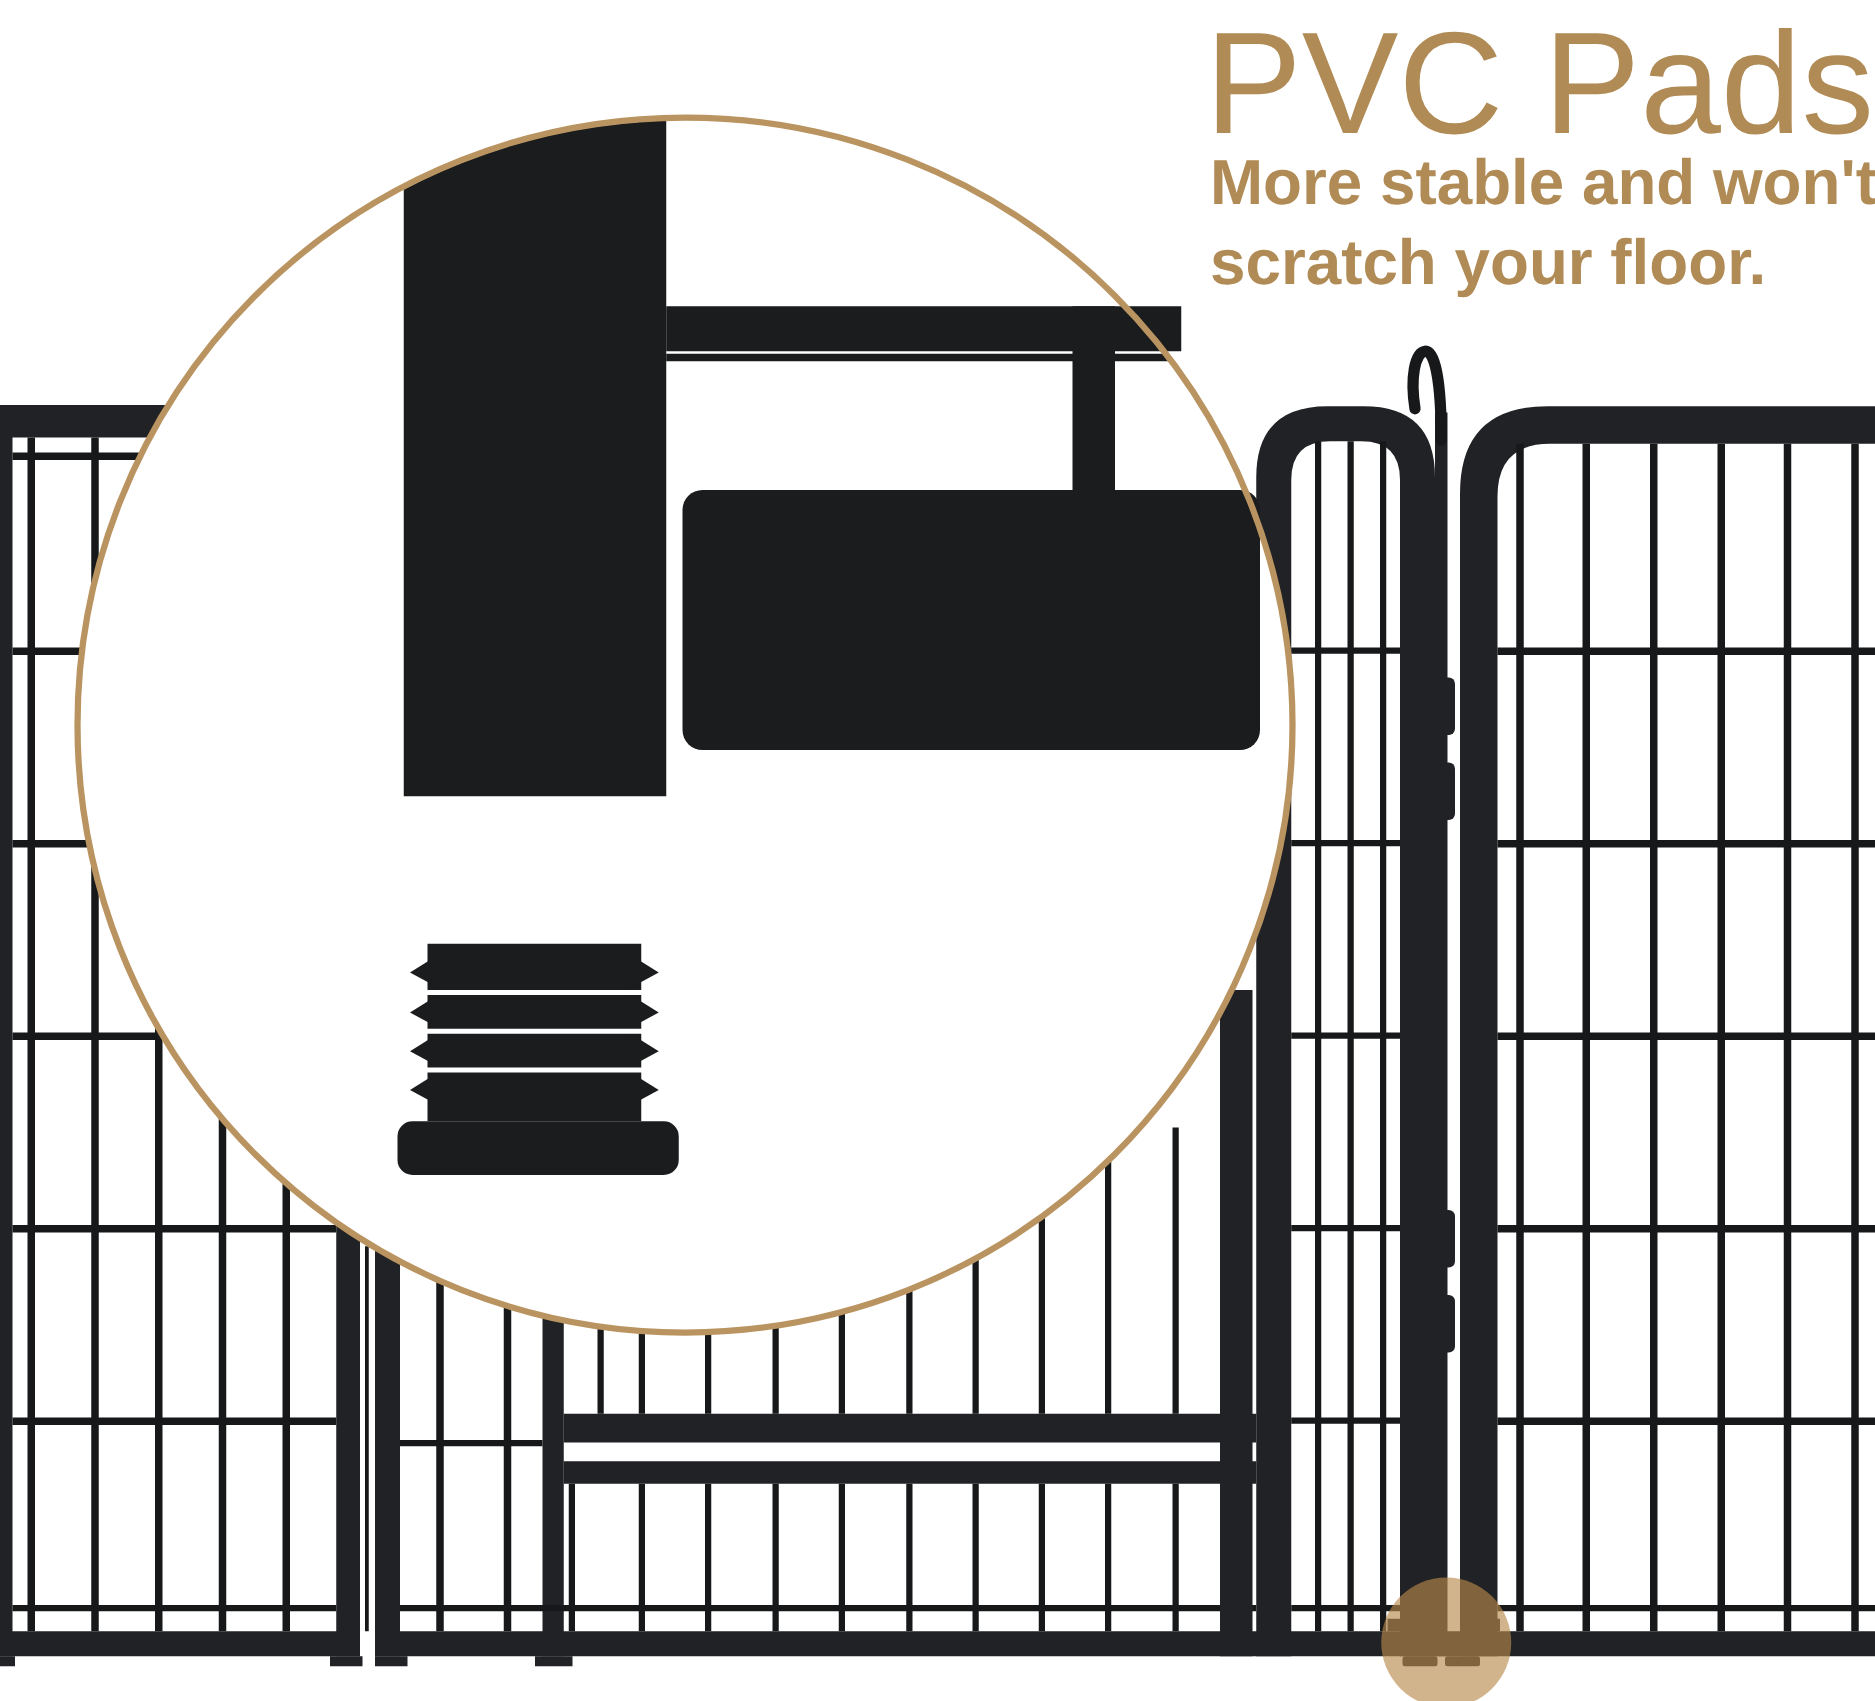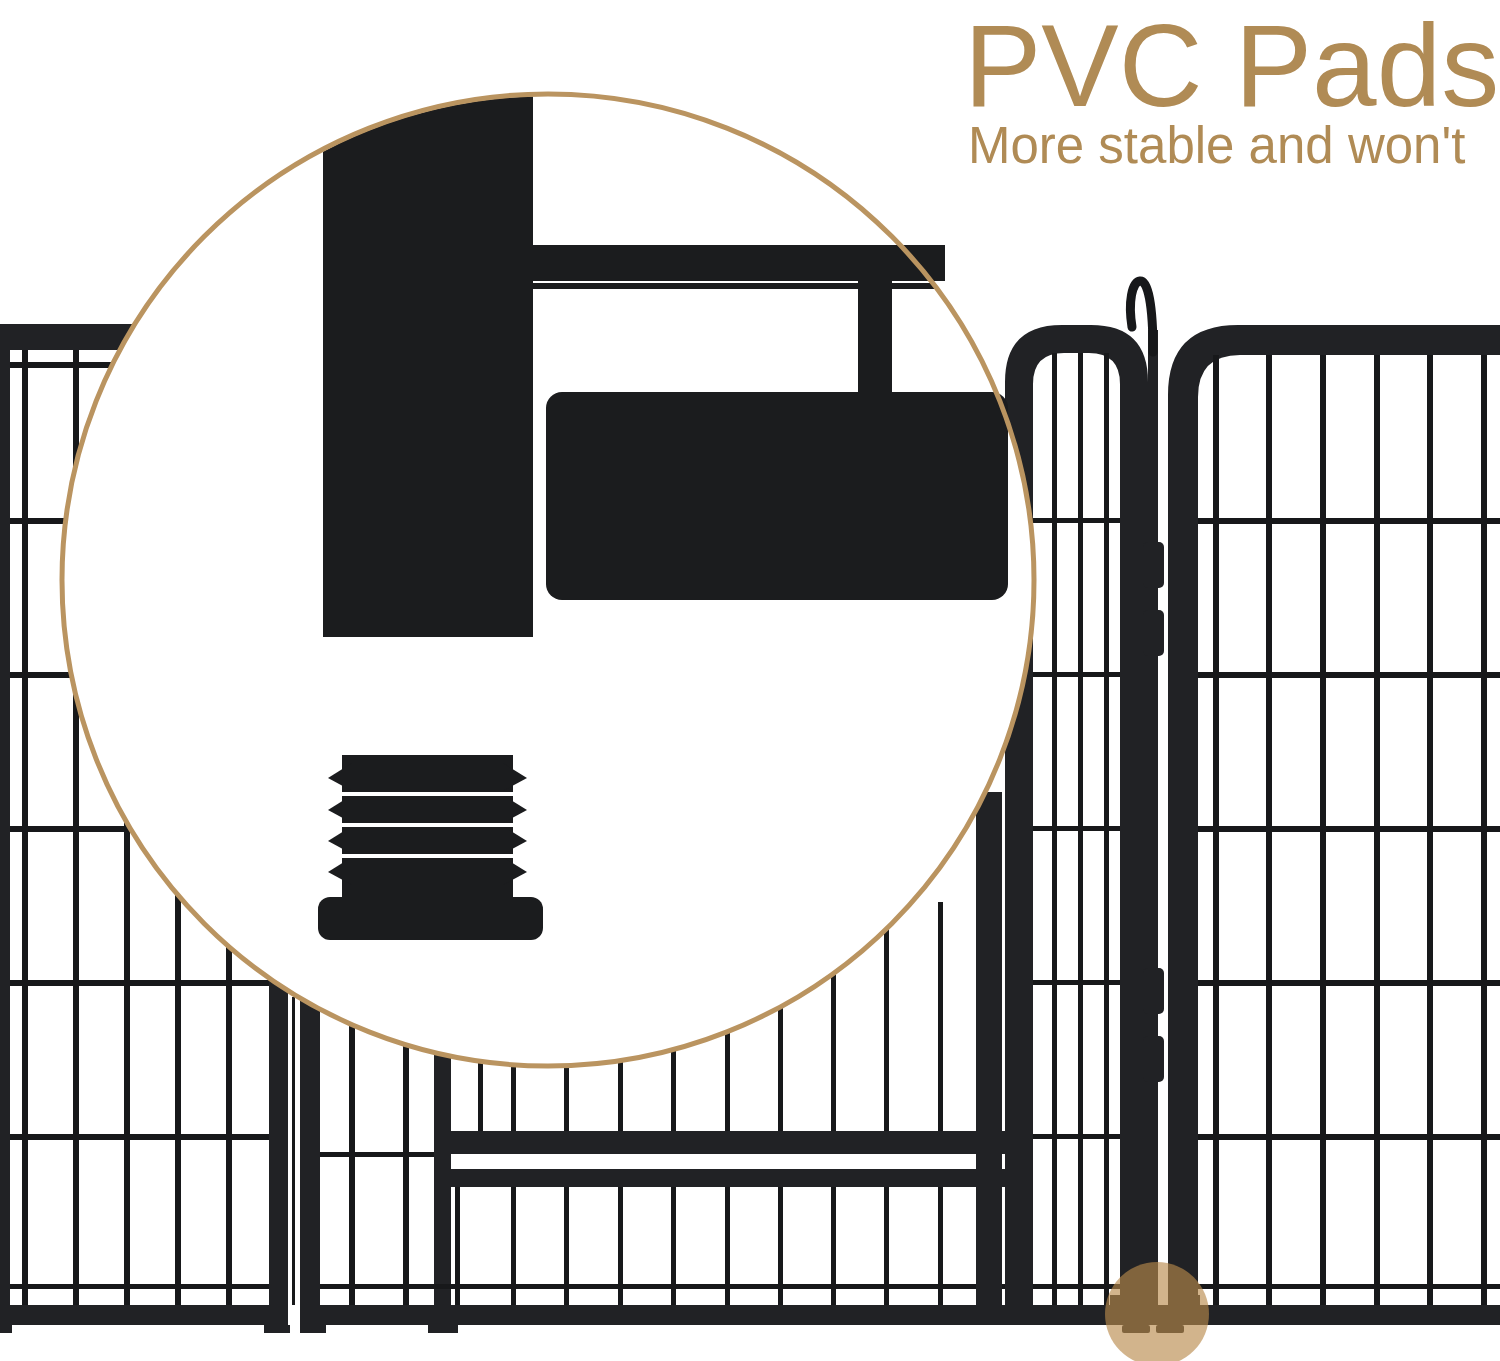--- a/index.html
+++ b/index.html
@@ -15,21 +15,21 @@
   .f{fill:var(--fence);}
   .w{fill:var(--wire);}
   .i{fill:var(--inset_black);}
   .headline{
     position:absolute;left:964px;top:-4px;
     font-size:116px;line-height:116px;font-weight:400;
     color:var(--accent);white-space:nowrap;letter-spacing:0;
   }
   .subline{
     position:absolute;left:968px;
-    font-size:51px;line-height:60px;font-weight:400;
+    font-size:51px;line-height:60px;font-weight:700;
     color:var(--accent);white-space:nowrap;
   }
   .sub1{top:104px;}
   .sub2{top:168px;}
 </style>
 </head>
 <body>
 
 <div class="stage">
 
@@ -175,13 +175,14 @@
       </g>
     </g>
 
     <circle cx="548" cy="568" r="486" fill="none" stroke="var(--callout_border)" stroke-width="5"></circle>
 
     <circle cx="1157" cy="1302" r="52" fill="var(--highlight)" fill-opacity="var(--highlight_opacity)"></circle>
   </svg>
 
   <div class="headline">PVC Pads</div>
   <div class="subline sub1">More stable and won't</div>
+  <div class="subline sub2">scratch your floor.</div>
 </div>
 
 </body></html>

